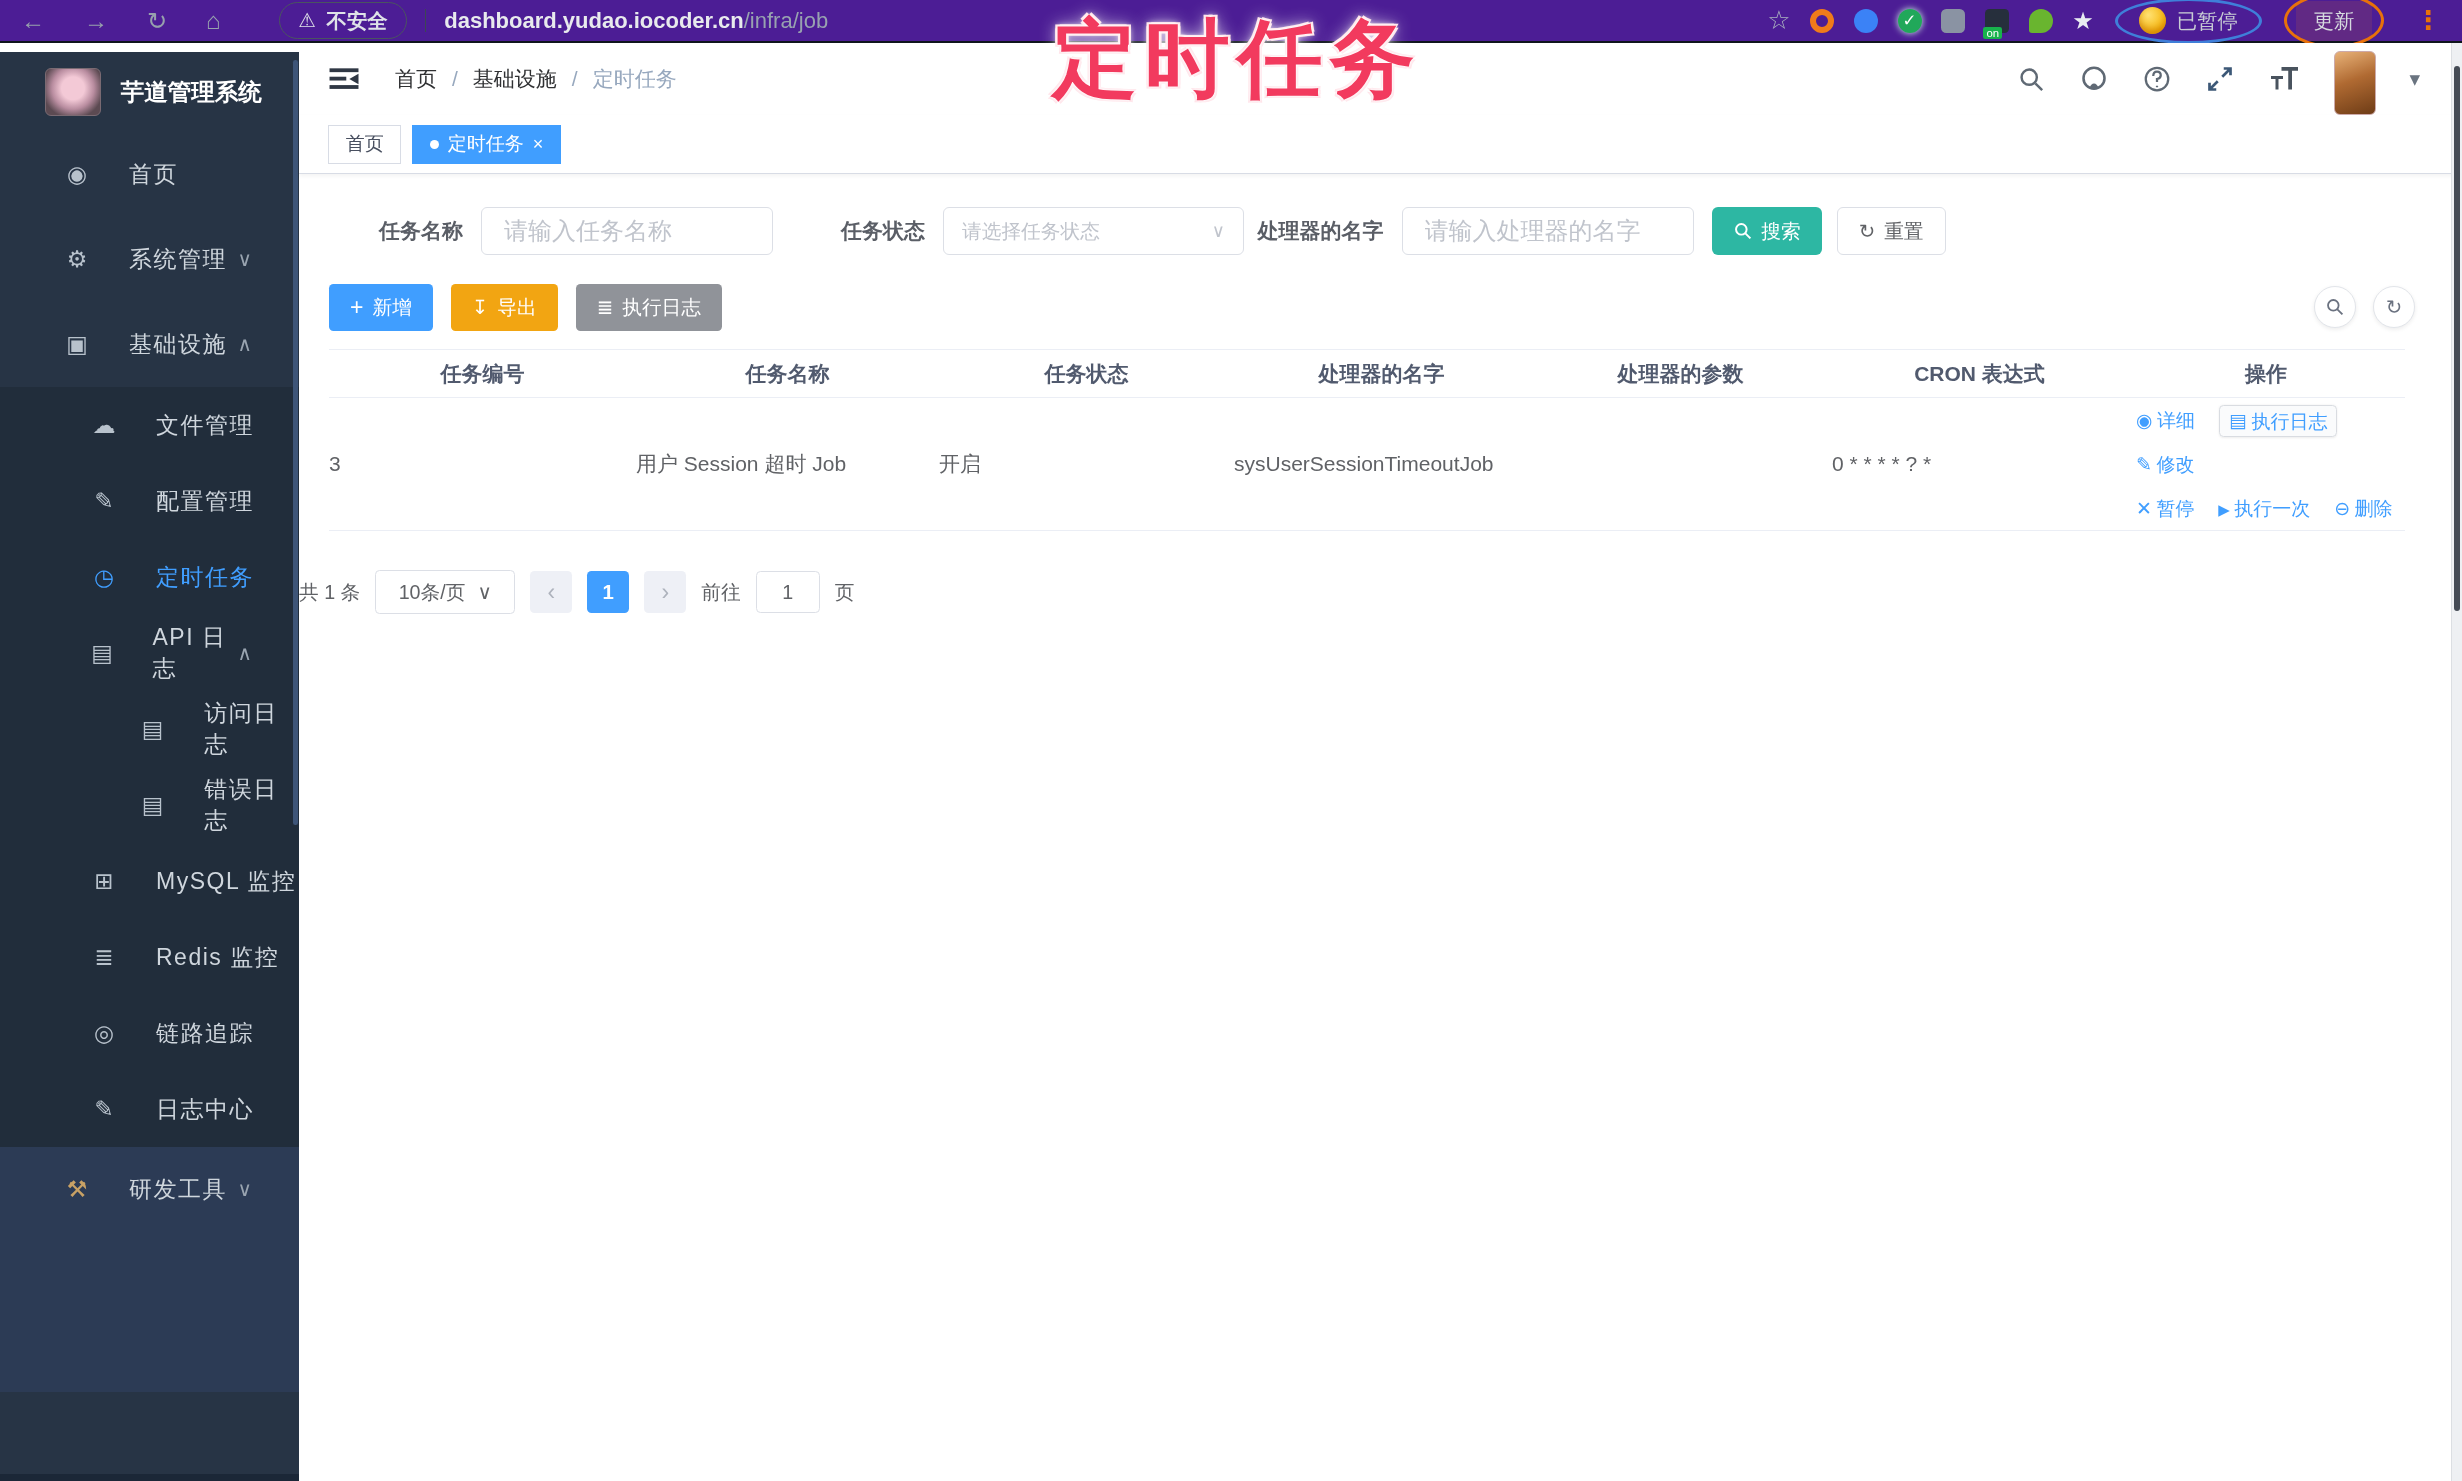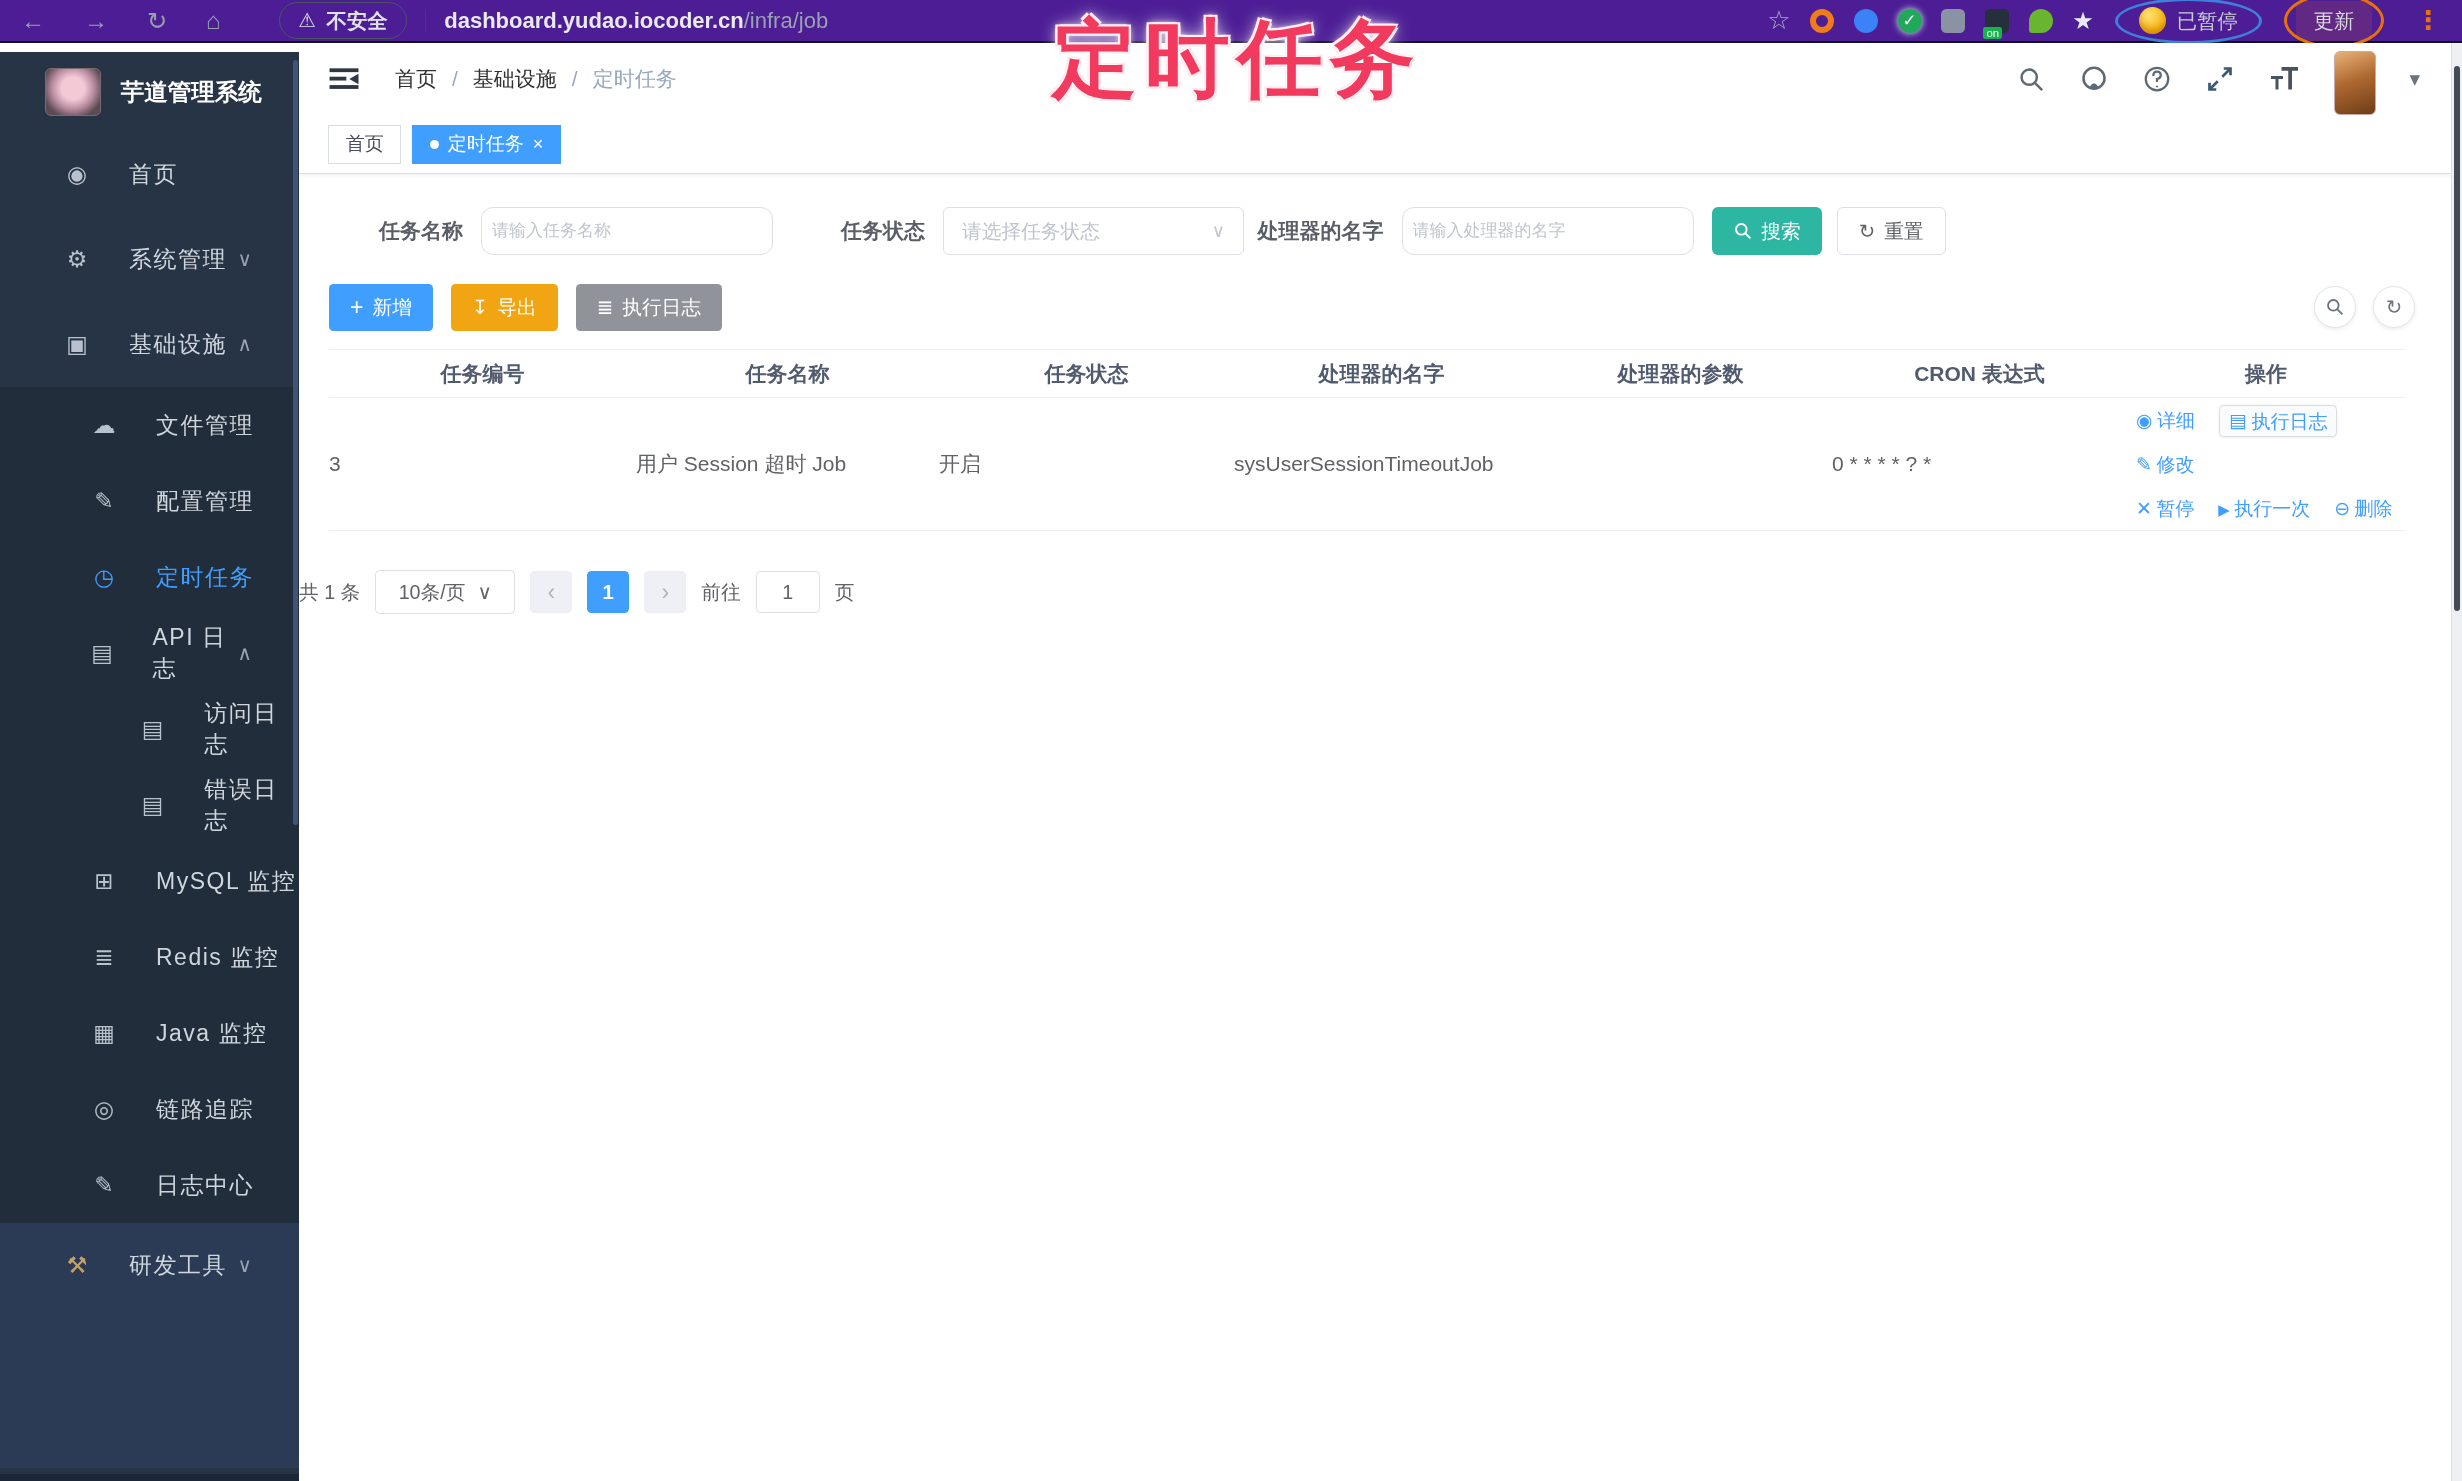--- a/index.html
+++ b/index.html
@@ -84,21 +84,21 @@
   
   #tabbar { height:59px; border-bottom:1.5px solid #d8dce5; box-shadow:0 2.3px 4.5px rgba(0,0,0,.05); display:flex; align-items:center; gap:10.6px; padding-left:29px; }
   .tab { height:39px; border:1.5px solid #d8dce5; background:#fff; color:#495060; font-size:19px; display:flex; align-items:center; gap:9px; padding:0 16.7px; cursor:pointer; }
   .tab.active { background:#409EFF; border-color:#409EFF; color:#fff; }
   .tab-dot { width:9px; height:9px; border-radius:50%; background:#fff; }
   .tab-close::before { content:"×"; font-size:18px; }
 
   
   #filters { display:flex; align-items:center; margin-top:33px; padding-left:80px; }
   .f-label { font-size:21px; font-weight:700; color:#5a5e66; margin-right:18px; white-space:nowrap; }
-  .f-input { width:292px; height:48px; border:1.5px solid #dcdfe6; border-radius:12px; font-size:17px; padding:0 10px; color:#606266; outline:none; }
+  .f-input { width:292px; height:48px; border:1.5px solid #dcdfe6; border-radius:6px; font-size:24px; padding:0 22px; color:#606266; outline:none; }
   .f-input::placeholder { color:#c0c4cc; }
   .f-select { width:301px; height:48px; border:1.5px solid #dcdfe6; border-radius:6px; display:flex; align-items:center; padding:0 18px; color:#c0c4cc; font-size:19.7px; cursor:pointer; }
   .f-select .sel-arrow { margin-left:auto; color:#c0c4cc; font-size:18px; }
   .sel-arrow::before{content:"∨";}
   .gap1{margin-right:68px;} .gap2{margin-right:13.6px;}
   .btn { height:48px; border-radius:6px; border:none; font-size:19.7px; display:inline-flex; align-items:center; gap:9px; padding:0 21px; cursor:pointer; white-space:nowrap; }
   #btn-search { background:#2db7a3; color:#fff; margin-left:18px; }
   #btn-reset { background:#fff; color:#606266; border:1.5px solid #dcdfe6; margin-left:15px; }
   .ic-refresh::before{content:"↻"; font-size:19.7px;}
 
@@ -225,24 +225,20 @@
       </div>
       <div class="menu-item lvl2">
         <span class="mi ic-grid"></span>
         <span class="mi-label">MySQL 监控</span>
       </div>
       <div class="menu-item lvl2">
         <span class="mi ic-layers"></span>
         <span class="mi-label">Redis 监控</span>
       </div>
       <div class="menu-item lvl2">
-        <span class="mi ic-java"></span>
-        <span class="mi-label">Java 监控</span>
-      </div>
-      <div class="menu-item lvl2">
         <span class="mi ic-eye"></span>
         <span class="mi-label">链路追踪</span>
       </div>
       <div class="menu-item lvl2">
         <span class="mi ic-edit"></span>
         <span class="mi-label">日志中心</span>
       </div>
     </div>
     <div id="dev-block">
       <div class="menu-item lvl1">

